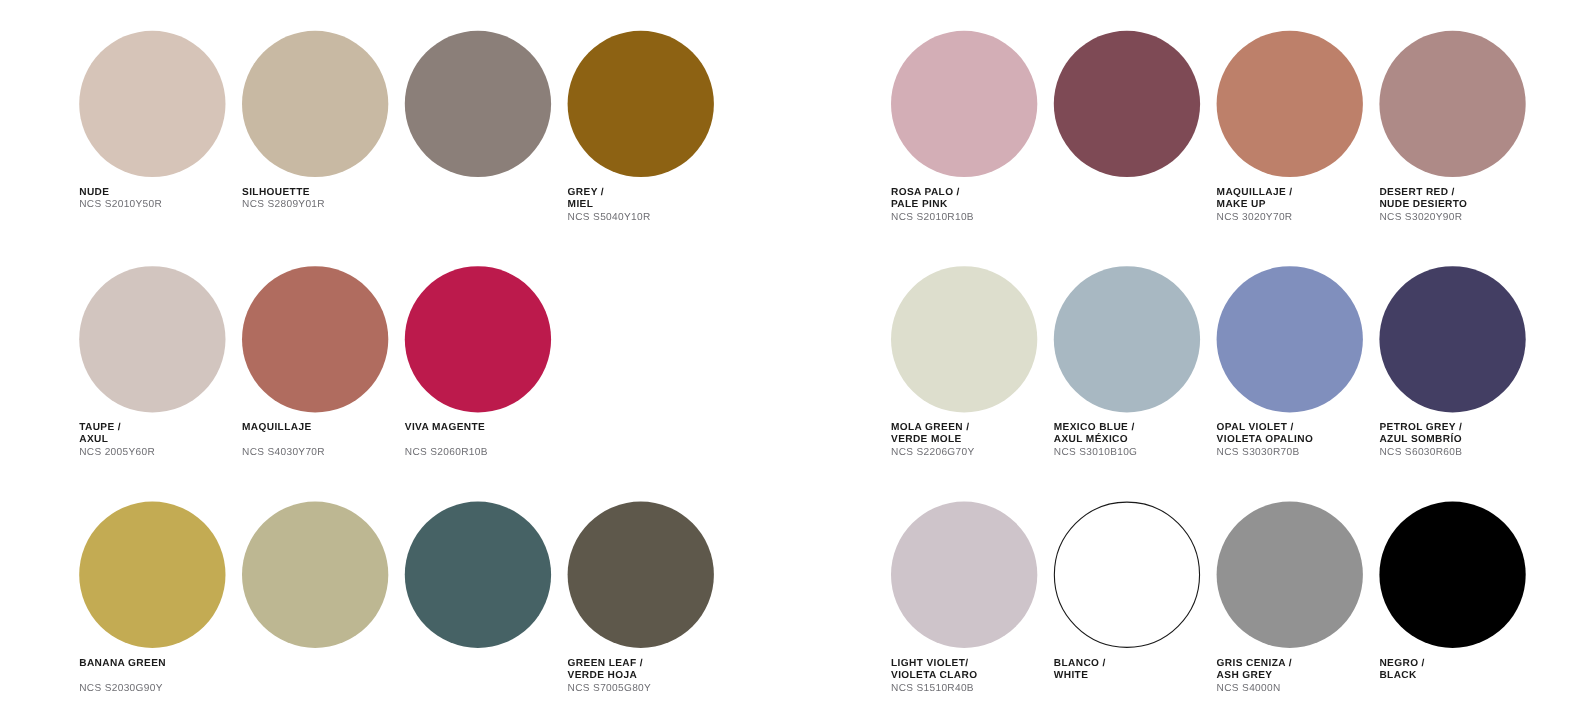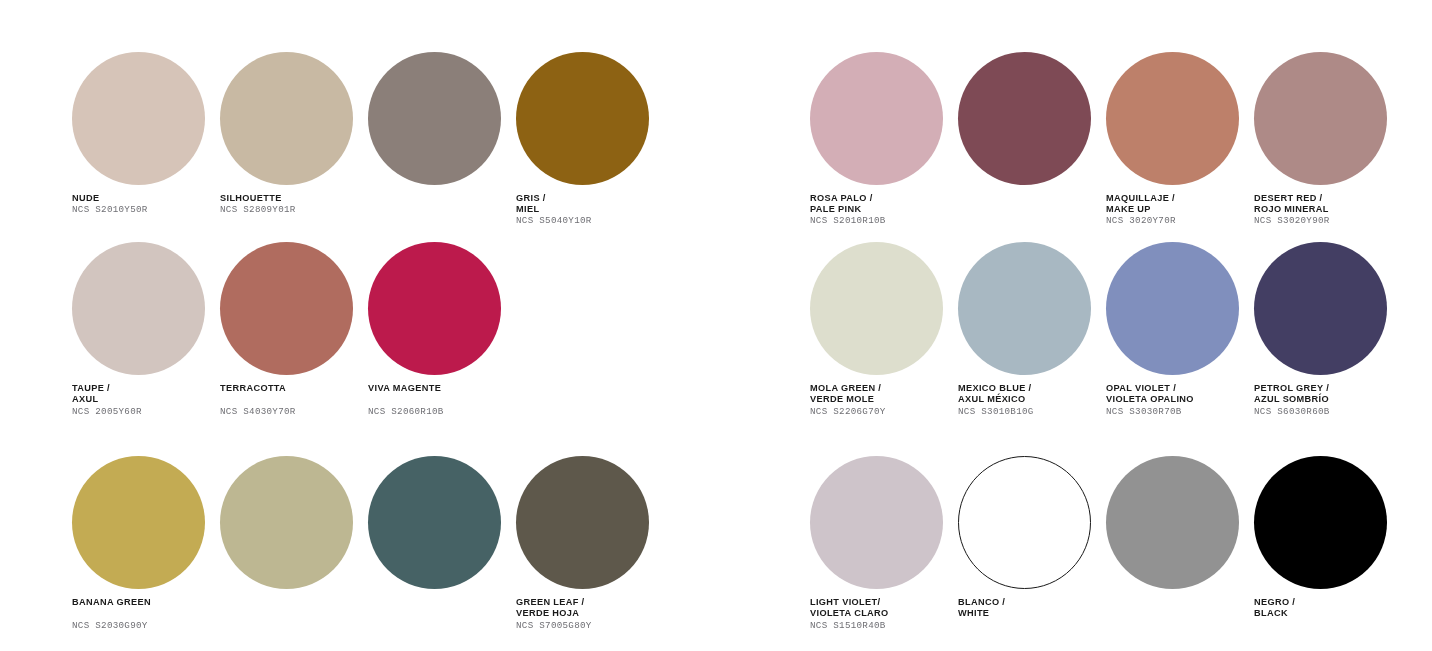--- a/index.html
+++ b/index.html
@@ -26,21 +26,21 @@
   .palette-column.right { left: 810px; }
 
   .swatch-row {
     position: absolute;
     left: 0;
     width: 622px;
     height: 204px;
     display: flex;
     flex-direction: row;
   }
-  .swatch-row.r1 { top: 16px; align-items: center; }
+  .swatch-row.r1 { top: 28px; }
   .swatch-row.r2 { top: 242px; }
   .swatch-row.r3 { top: 456px; }
 
   .swatch-cell {
     width: 141px;
     margin-right: 7px;
     position: relative;
   }
   .swatch-cell:last-child { margin-right: 0; }
 
@@ -71,21 +71,20 @@
     white-space: pre-line;
     margin: 0;
   }
   .swatch-code {
     font-size: 9.2px;
     font-weight: normal;
     letter-spacing: 0.3px;
     line-height: 11.4px;
     color: #6f6f74;
     margin: 0;
-    font-family: Liberation Mono, monospace;
   }
   
   .swatch-meta.single-line .swatch-code { margin-top: 11.4px; }
   .swatch-meta.tight .swatch-code { margin-top: 0; }
 </style>
 </head>
 <body>
 
 <div class="palette-sheet">
 
@@ -105,40 +104,40 @@
           <p class="swatch-name">SILHOUETTE</p>
           <p class="swatch-code">NCS S2809Y01R</p>
         </div>
       </div>
       <div class="swatch-cell">
         <div class="swatch-disc" style="background: rgb(139, 127, 121);"></div>
       </div>
       <div class="swatch-cell">
         <div class="swatch-disc" style="background: rgb(141, 98, 19);"></div>
         <div class="swatch-meta tight">
-          <p class="swatch-name">GRIS /
+          <p class="swatch-name">GREY /
 MIEL</p>
           <p class="swatch-code">NCS S5040Y10R</p>
         </div>
       </div>
     </div>
 
     <div class="swatch-row r2">
       <div class="swatch-cell">
         <div class="swatch-disc" style="background: rgb(210, 197, 191);"></div>
         <div class="swatch-meta tight">
           <p class="swatch-name">TAUPE /
 AXUL</p>
           <p class="swatch-code">NCS 2005Y60R</p>
         </div>
       </div>
       <div class="swatch-cell">
         <div class="swatch-disc" style="background: rgb(176, 108, 95);"></div>
         <div class="swatch-meta single-line">
-          <p class="swatch-name">TERRACOTTA</p>
+          <p class="swatch-name">MAQUILLAJE</p>
           <p class="swatch-code">NCS S4030Y70R</p>
         </div>
       </div>
       <div class="swatch-cell">
         <div class="swatch-disc" style="background: rgb(188, 26, 76);"></div>
         <div class="swatch-meta single-line">
           <p class="swatch-name">VIVA MAGENTE</p>
           <p class="swatch-code">NCS S2060R10B</p>
         </div>
       </div>
@@ -189,21 +188,21 @@
         <div class="swatch-meta tight">
           <p class="swatch-name">MAQUILLAJE /
 MAKE UP</p>
           <p class="swatch-code">NCS 3020Y70R</p>
         </div>
       </div>
       <div class="swatch-cell">
         <div class="swatch-disc" style="background: rgb(174, 138, 135);"></div>
         <div class="swatch-meta tight">
           <p class="swatch-name">DESERT RED /
-ROJO MINERAL</p>
+NUDE DESIERTO</p>
           <p class="swatch-code">NCS S3020Y90R</p>
         </div>
       </div>
     </div>
 
     <div class="swatch-row r2">
       <div class="swatch-cell">
         <div class="swatch-disc" style="background: rgb(221, 222, 205);"></div>
         <div class="swatch-meta tight">
           <p class="swatch-name">MOLA GREEN /
@@ -249,20 +248,25 @@
       <div class="swatch-cell">
         <div class="swatch-disc outlined" style="background: rgb(255, 255, 255);"></div>
         <div class="swatch-meta tight">
           <p class="swatch-name">BLANCO /
 WHITE</p>
           <p class="swatch-code"></p>
         </div>
       </div>
       <div class="swatch-cell">
         <div class="swatch-disc" style="background: rgb(146, 146, 146);"></div>
+        <div class="swatch-meta tight">
+          <p class="swatch-name">GRIS CENIZA /
+ASH GREY</p>
+          <p class="swatch-code">NCS S4000N</p>
+        </div>
       </div>
       <div class="swatch-cell">
         <div class="swatch-disc" style="background: rgb(0, 0, 0);"></div>
         <div class="swatch-meta tight">
           <p class="swatch-name">NEGRO /
 BLACK</p>
           <p class="swatch-code"></p>
         </div>
       </div>
     </div>

